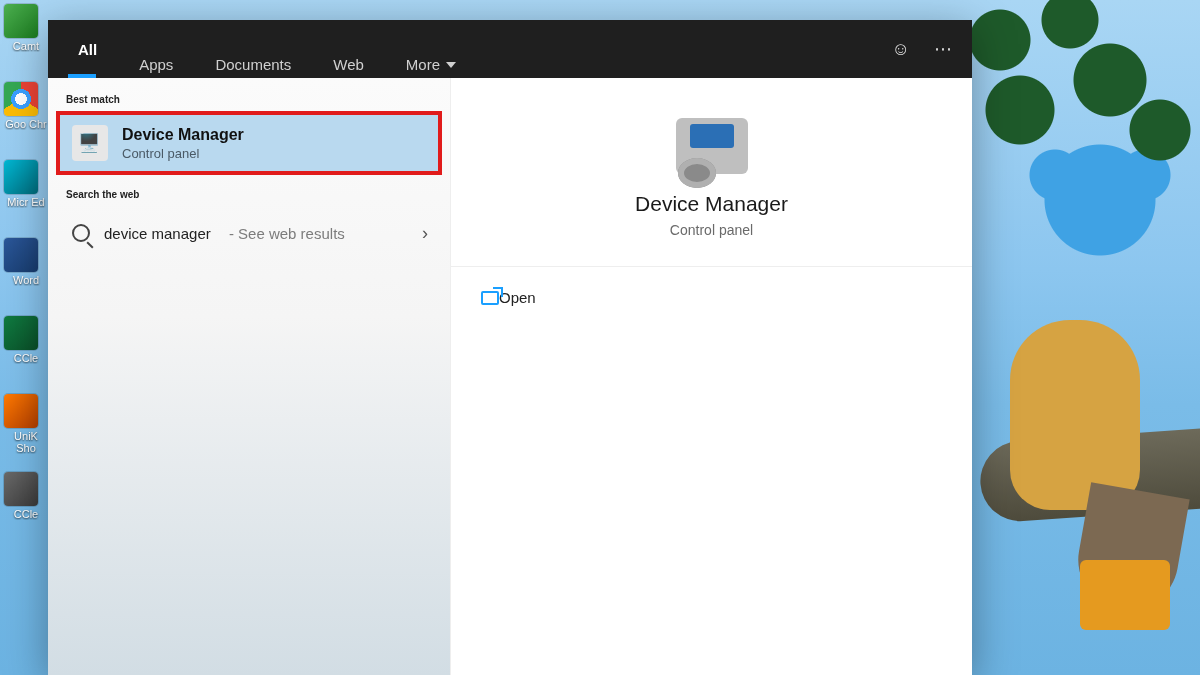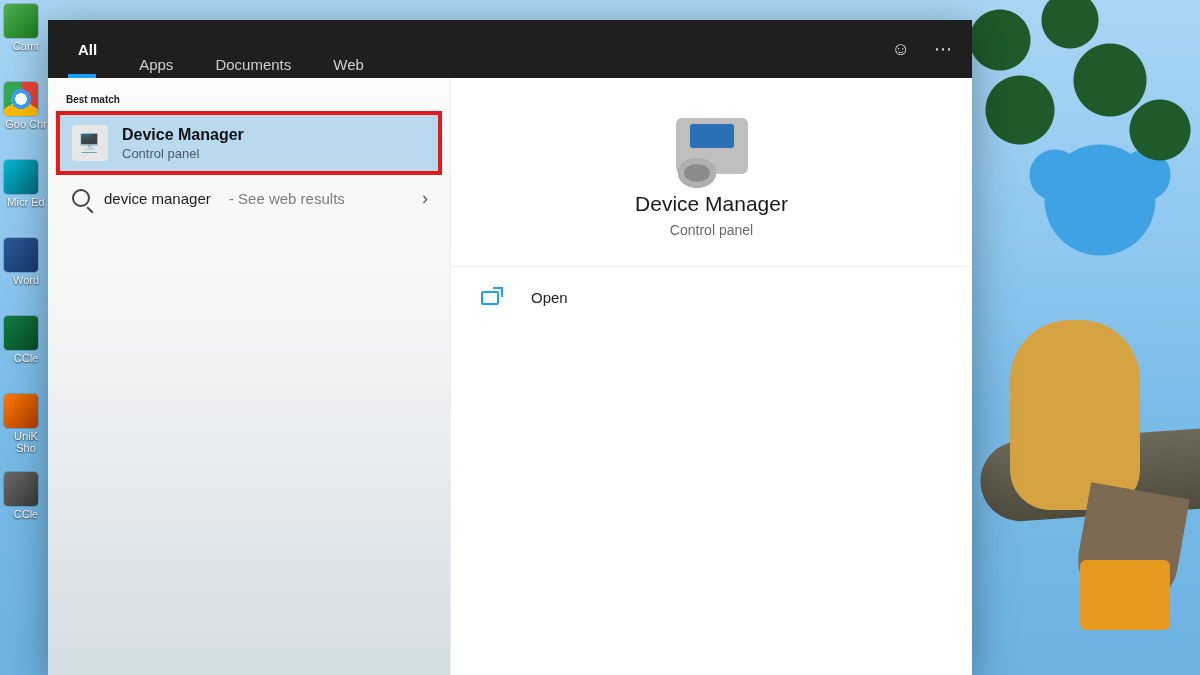--- a/index.html
+++ b/index.html
@@ -119,21 +119,21 @@
     background:#bfbfbf; border-radius:6px;
   }
   .big-ic::before { content:""; position:absolute; left:14px; top:6px; width:44px; height:24px;
     background:#2b6fb5; border-radius:3px; }
   .big-ic::after  { content:""; position:absolute; left:2px; bottom:-14px; width:38px; height:30px;
     background:#8a8a8a; border-radius:50%; box-shadow:inset 0 0 0 6px #b0b0b0; }
   .detail-head h2 { font-size:21px; font-weight:400; color:#1a1a1a; }
   .detail-head p  { font-size:14px; color:#6a6a6a; margin-top:6px; }
 
   .action-row {
-    display:flex; align-items:center; gap:32px; padding:22px 30px; font-size:15px; color:#222;
+    display:flex; align-items:center; gap:0; padding:22px 30px; font-size:15px; color:#222;
     cursor:pointer;
   }
   .open-ic {
     width:18px; height:14px; border:2px solid #1a9fff; border-radius:2px; position:relative;
   }
   .open-ic::after {
     content:""; position:absolute; right:-6px; top:-6px; width:8px; height:8px;
     border-top:2px solid #1a9fff; border-right:2px solid #1a9fff;
   }
 </style>
@@ -185,39 +185,44 @@
         </div>
       <div class="tab">
           <span>Apps</span>
         </div>
       <div class="tab">
           <span>Documents</span>
         </div>
       <div class="tab">
           <span>Web</span>
         </div>
+      <div class="tab">
+        <span>More</span>
+        <span class="chev"></span>
+      </div>
       <div class="tabbar-right">
         <span class="feedback-icon">☺</span>
         <span class="more-dots">⋯</span>
       </div>
     </div>
 
     <div class="body">
 
       <div class="left">
         <div class="sect-title">Best match</div>
 
         <div class="best">
           <div class="ic">🖥️</div>
           <div>
             <div class="ttl">Device Manager</div>
             <div class="sub">Control panel</div>
           </div>
         </div>
 
+        <div class="sect-title">Search the web</div>
 
         <div class="web-row">
           <span class="mag"></span>
           <span>device manager</span>
           <span class="dim">&nbsp;- <span>See web results</span></span>
           <span class="go">›</span>
         </div>
       </div>
 
       <div class="right">

